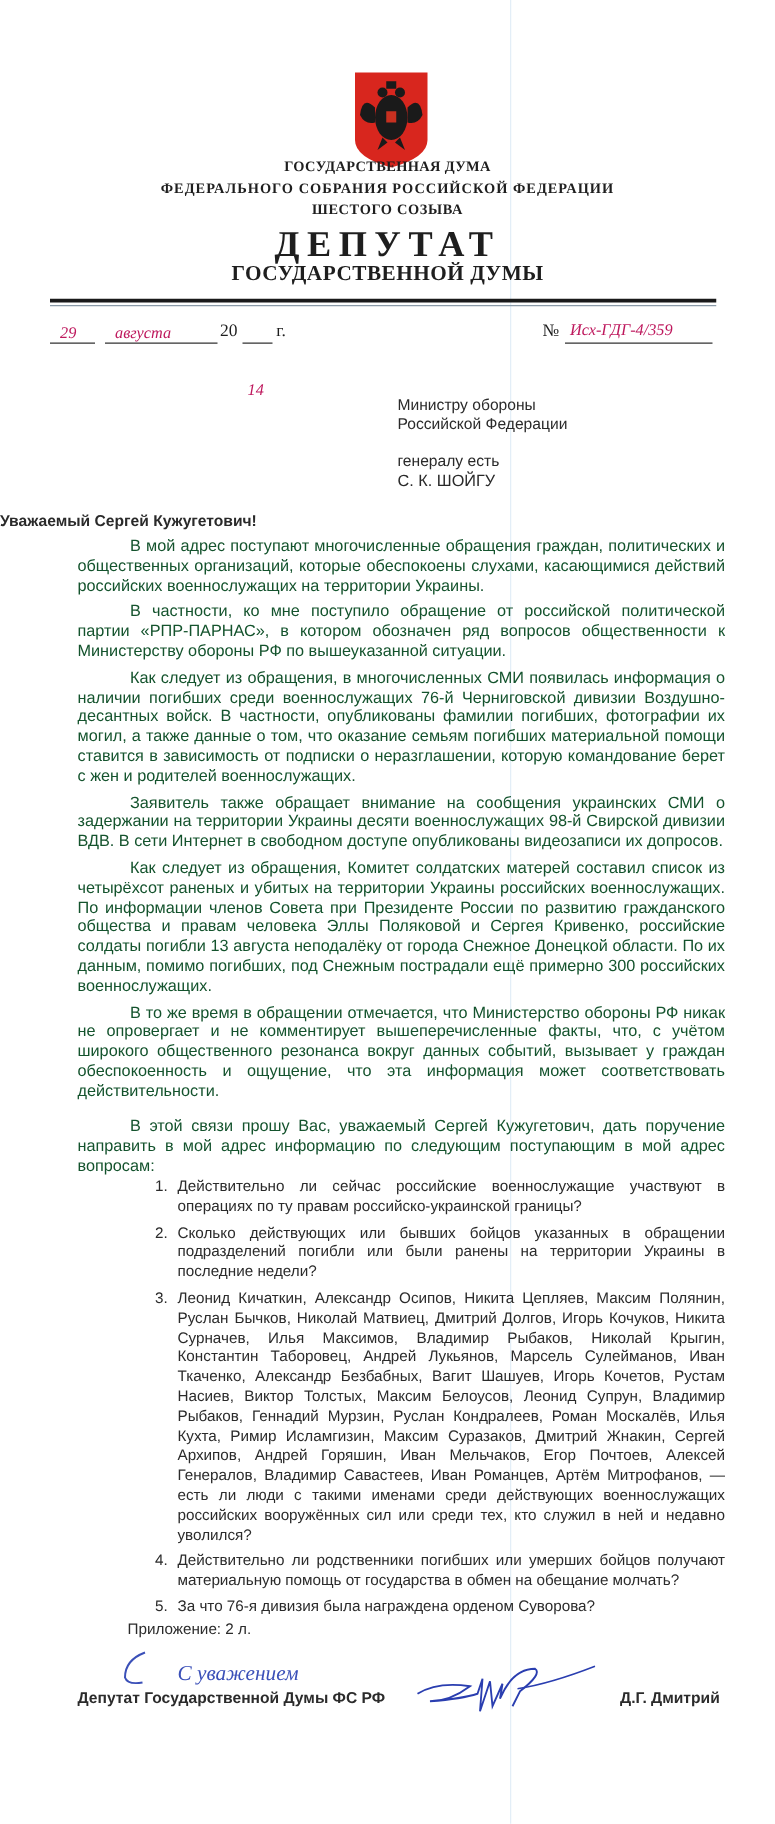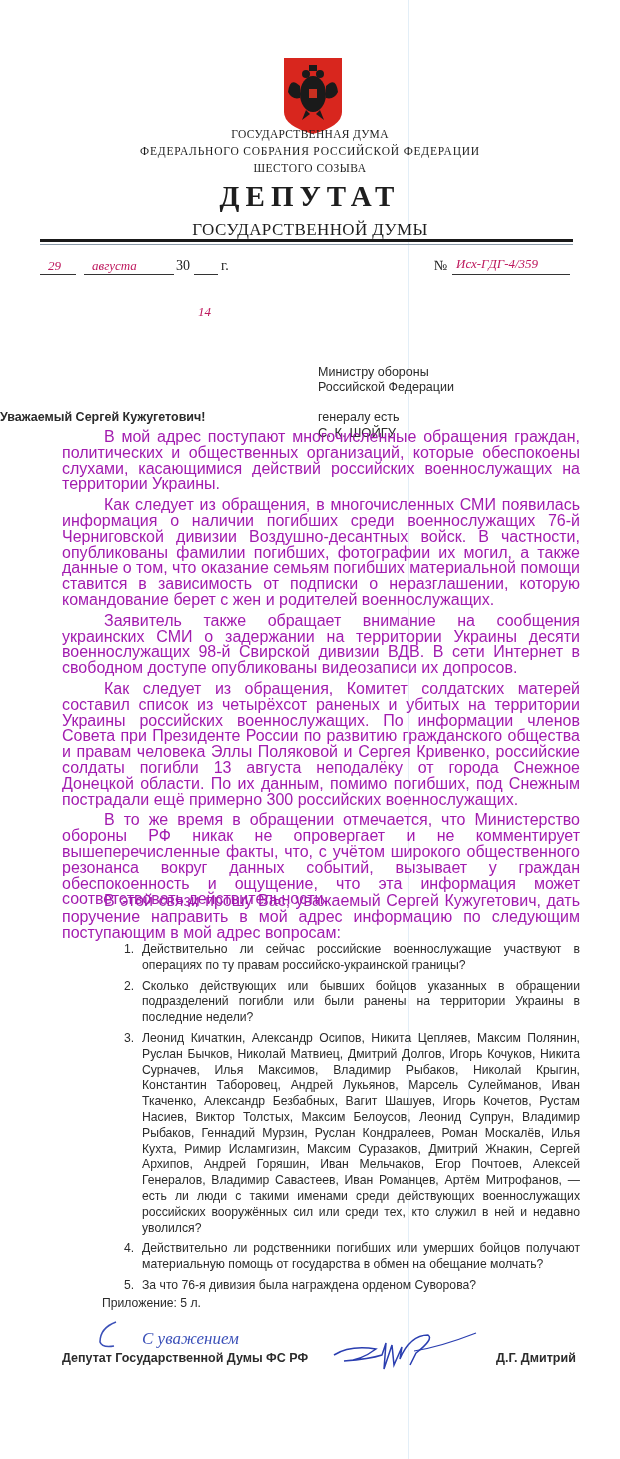--- a/index.html
+++ b/index.html
@@ -1,33 +1,33 @@
 <!DOCTYPE html>
 <html><head>
 <meta charset="utf-8">
 <style>
   html, body { margin: 0; padding: 0; background: #ffffff; }
   body { width: 620px; height: 1459px; position: relative; overflow: hidden; font-family: "Liberation Sans", sans-serif; color: #2a2a2a; }
   .vline { position: absolute; left: 408px; top: 0; width: 1px; height: 1459px; background: #e3eef7; }
   .emblem { position: absolute; left: 282px; top: 56px; width: 62px; height: 80px; }
-  .hdr { position: absolute; left: 0; width: 620px; text-align: center; font-family: "Liberation Serif", serif; color: #1e1e1e; }
+  .hdr { position: absolute; left: 0; width: 620px; text-align: center; font-family: "Liberation Serif", serif; color: #1e1e1e; font-weight: bold; }
   .hdr1 { top: 128px; font-size: 11.5px; letter-spacing: 0.3px; }
   .hdr2 { top: 145px; font-size: 11.5px; letter-spacing: 0.8px; }
   .hdr3 { top: 162px; font-size: 11.5px; letter-spacing: 0.5px; }
   .hdr4 { top: 180px; font-size: 29px; font-weight: bold; letter-spacing: 6px; }
-  .hdr5 { top: 220px; font-size: 17px; letter-spacing: 0.4px; }
+  .hdr5 { top: 209px; font-size: 17px; letter-spacing: 0.4px; }
   .rule1 { position: absolute; left: 40px; top: 239px; width: 533px; height: 3px; background: #1a1a1a; }
   .rule2 { position: absolute; left: 40px; top: 244px; width: 533px; height: 1px; background: #8a9aa8; }
   .datef { position: absolute; top: 258px; font-family: "Liberation Serif", serif; font-size: 14px; color: #1e1e1e; }
   .hand { position: absolute; font-style: italic; font-family: "Liberation Serif", serif; color: #be185d; font-size: 13px; }
   .uline { position: absolute; height: 1px; background: #333; }
-  .addressee { position: absolute; left: 318px; top: 317px; font-size: 12.5px; line-height: 15px; color: #2a2a2a; margin-top: 48px; }
+  .addressee { position: absolute; left: 318px; top: 317px; font-size: 12.5px; line-height: 15px; color: #2a2a2a; }
   .addressee .name { font-weight: normal; font-size: 13px; }
   .salut { position: absolute; left: 0; width: 620px; top: 410px; text-align: left; font-weight: bold; font-size: 12.5px; }
-  .body { position: absolute; left: 62px; width: 518px; font-size: 16px; line-height: 15.8px; text-align: justify; color: #a21caf; }
+  .body { position: absolute; left: 62px; width: 518px; font-size: 13px; line-height: 15.8px; text-align: justify; color: #14532d; }
   .body p { margin: 0 0 5px 0; text-indent: 42px; }
   .qlist { position: absolute; left: 124px; width: 456px; font-size: 12.2px; line-height: 15.8px; text-align: justify; color: #2b2b2b; margin: 0; padding: 0; list-style: none; }
   .qlist li { position: relative; padding-left: 18px; margin-bottom: 5px; }
   .qlist .num { position: absolute; left: 0; top: 0; }
   .attach { position: absolute; left: 102px; top: 1296px; font-size: 12.2px; color: #2b2b2b; }
   .closing { position: absolute; left: 96px; top: 1318px; }
   .sigtitle { position: absolute; left: 62px; top: 1351px; font-weight: bold; font-size: 12.5px; color: #2b2b2b; }
   .signame { position: absolute; left: 496px; top: 1351px; font-weight: bold; font-size: 12.5px; color: #2b2b2b; }
   .signature { position: absolute; left: 330px; top: 1325px; }
 </style>
@@ -57,60 +57,61 @@
 <div class="hdr hdr4">ДЕПУТАТ</div>
 <div class="hdr hdr5">ГОСУДАРСТВЕННОЙ ДУМЫ</div>
 
 <div class="rule1"></div>
 <div class="rule2"></div>
 
 <span class="hand" style="left:48px; top:258px;">29</span>
 <div class="uline" style="left:40px; top:274px; width:36px;"></div>
 <span class="hand" style="left:92px; top:258px;">августа</span>
 <div class="uline" style="left:84px; top:274px; width:90px;"></div>
-<span class="datef" style="left:176px;">30</span>
+<span class="datef" style="left:176px;">20</span>
 <span class="hand" style="left:198px; top:256px;margin-top:48px;">14</span>
 <div class="uline" style="left:194px; top:274px; width:24px;"></div>
 <span class="datef" style="left:221px;">г.</span>
 
 <span class="datef" style="left:434px;">№</span>
 <span class="hand" style="left:456px; top:256px;">Исх-ГДГ-4/359</span>
 <div class="uline" style="left:452px; top:274px; width:118px;"></div>
 
 <div class="addressee">
   <div>Министру обороны</div>
   <div>Российской Федерации</div>
   <div style="height:15px;"></div>
   <div>генералу есть</div>
   <div class="name">С. К. ШОЙГУ</div>
 </div>
 
 <div class="salut">Уважаемый Сергей Кужугетович!</div>
 
 <div class="body" style="top:429px;">
   <p>В мой адрес поступают многочисленные обращения граждан, политических и общественных организаций, которые обеспокоены слухами, касающимися действий российских военнослужащих на территории Украины.</p>
+  <p>В частности, ко мне поступило обращение от российской политической партии «РПР-ПАРНАС», в котором обозначен ряд вопросов общественности к Министерству обороны РФ по вышеуказанной ситуации.</p>
   <p>Как следует из обращения, в многочисленных СМИ появилась информация о наличии погибших среди военнослужащих 76-й Черниговской дивизии Воздушно-десантных войск. В частности, опубликованы фамилии погибших, фотографии их могил, а также данные о том, что оказание семьям погибших материальной помощи ставится в зависимость от подписки о неразглашении, которую командование берет с жен и родителей военнослужащих.</p>
   <p>Заявитель также обращает внимание на сообщения украинских СМИ о задержании на территории Украины десяти военнослужащих 98-й Свирской дивизии ВДВ. В сети Интернет в свободном доступе опубликованы видеозаписи их допросов.</p>
   <p>Как следует из обращения, Комитет солдатских матерей составил список из четырёхсот раненых и убитых на территории Украины российских военнослужащих. По информации членов Совета при Президенте России по развитию гражданского общества и правам человека Эллы Поляковой и Сергея Кривенко, российские солдаты погибли 13 августа неподалёку от города Снежное Донецкой области. По их данным, помимо погибших, под Снежным пострадали ещё примерно 300 российских военнослужащих.</p>
   <p>В то же время в обращении отмечается, что Министерство обороны РФ никак не опровергает и не комментирует вышеперечисленные факты, что, с учётом широкого общественного резонанса вокруг данных событий, вызывает у граждан обеспокоенность и ощущение, что эта информация может соответствовать действительности.</p>
 </div>
 
 <div class="body" style="top:893px;">
   <p>В этой связи прошу Вас, уважаемый Сергей Кужугетович, дать поручение направить в мой адрес информацию по следующим поступающим в мой адрес вопросам:</p>
 </div>
 
 <ul class="qlist" style="top:942px;">
   <li><span class="num">1.</span><span>Действительно ли сейчас российские военнослужащие участвуют в операциях по ту правам российско-украинской границы?</span></li>
   <li><span class="num">2.</span><span>Сколько действующих или бывших бойцов указанных в обращении подразделений погибли или были ранены на территории Украины в последние недели?</span></li>
   <li><span class="num">3.</span><span>Леонид Кичаткин, Александр Осипов, Никита Цепляев, Максим Полянин, Руслан Бычков, Николай Матвиец, Дмитрий Долгов, Игорь Кочуков, Никита Сурначев, Илья Максимов, Владимир Рыбаков, Николай Крыгин, Константин Таборовец, Андрей Лукьянов, Марсель Сулейманов, Иван Ткаченко, Александр Безбабных, Вагит Шашуев, Игорь Кочетов, Рустам Насиев, Виктор Толстых, Максим Белоусов, Леонид Супрун, Владимир Рыбаков, Геннадий Мурзин, Руслан Кондралеев, Роман Москалёв, Илья Кухта, Римир Исламгизин, Максим Суразаков, Дмитрий Жнакин, Сергей Архипов, Андрей Горяшин, Иван Мельчаков, Егор Почтоев, Алексей Генералов, Владимир Савастеев, Иван Романцев, Артём Митрофанов, — есть ли люди с такими именами среди действующих военнослужащих российских вооружённых сил или среди тех, кто служил в ней и недавно уволился?</span></li>
   <li><span class="num">4.</span><span>Действительно ли родственники погибших или умерших бойцов получают материальную помощь от государства в обмен на обещание молчать?</span></li>
   <li><span class="num">5.</span><span>За что 76-я дивизия была награждена орденом Суворова?</span></li>
 </ul>
 
-<div class="attach">Приложение: 5 л.</div>
+<div class="attach">Приложение: 2 л.</div>
 
 <svg class="closing" width="190" height="36" viewBox="0 0 190 36">
   <path d="M20 4 Q4 10 4 24 Q6 30 18 28" fill="none" stroke="#3b50b8" stroke-width="1.6"></path>
   <text x="46" y="26" font-family="Liberation Serif, serif" font-style="italic" font-size="17" fill="#3b50b8">С уважением</text>
 </svg>
 
 <div class="sigtitle">Депутат Государственной Думы ФС РФ</div>
 
 <svg class="signature" width="150" height="50" viewBox="0 0 150 50">
   <path d="M4 30 Q20 20 46 24 Q30 36 14 36 Q40 34 52 30 L56 18 L54 44 L62 20 L64 40 L72 22 L70 34 Q80 10 98 10 Q104 14 86 28 L80 40" fill="none" stroke="#2a3eb0" stroke-width="1.5"></path>

